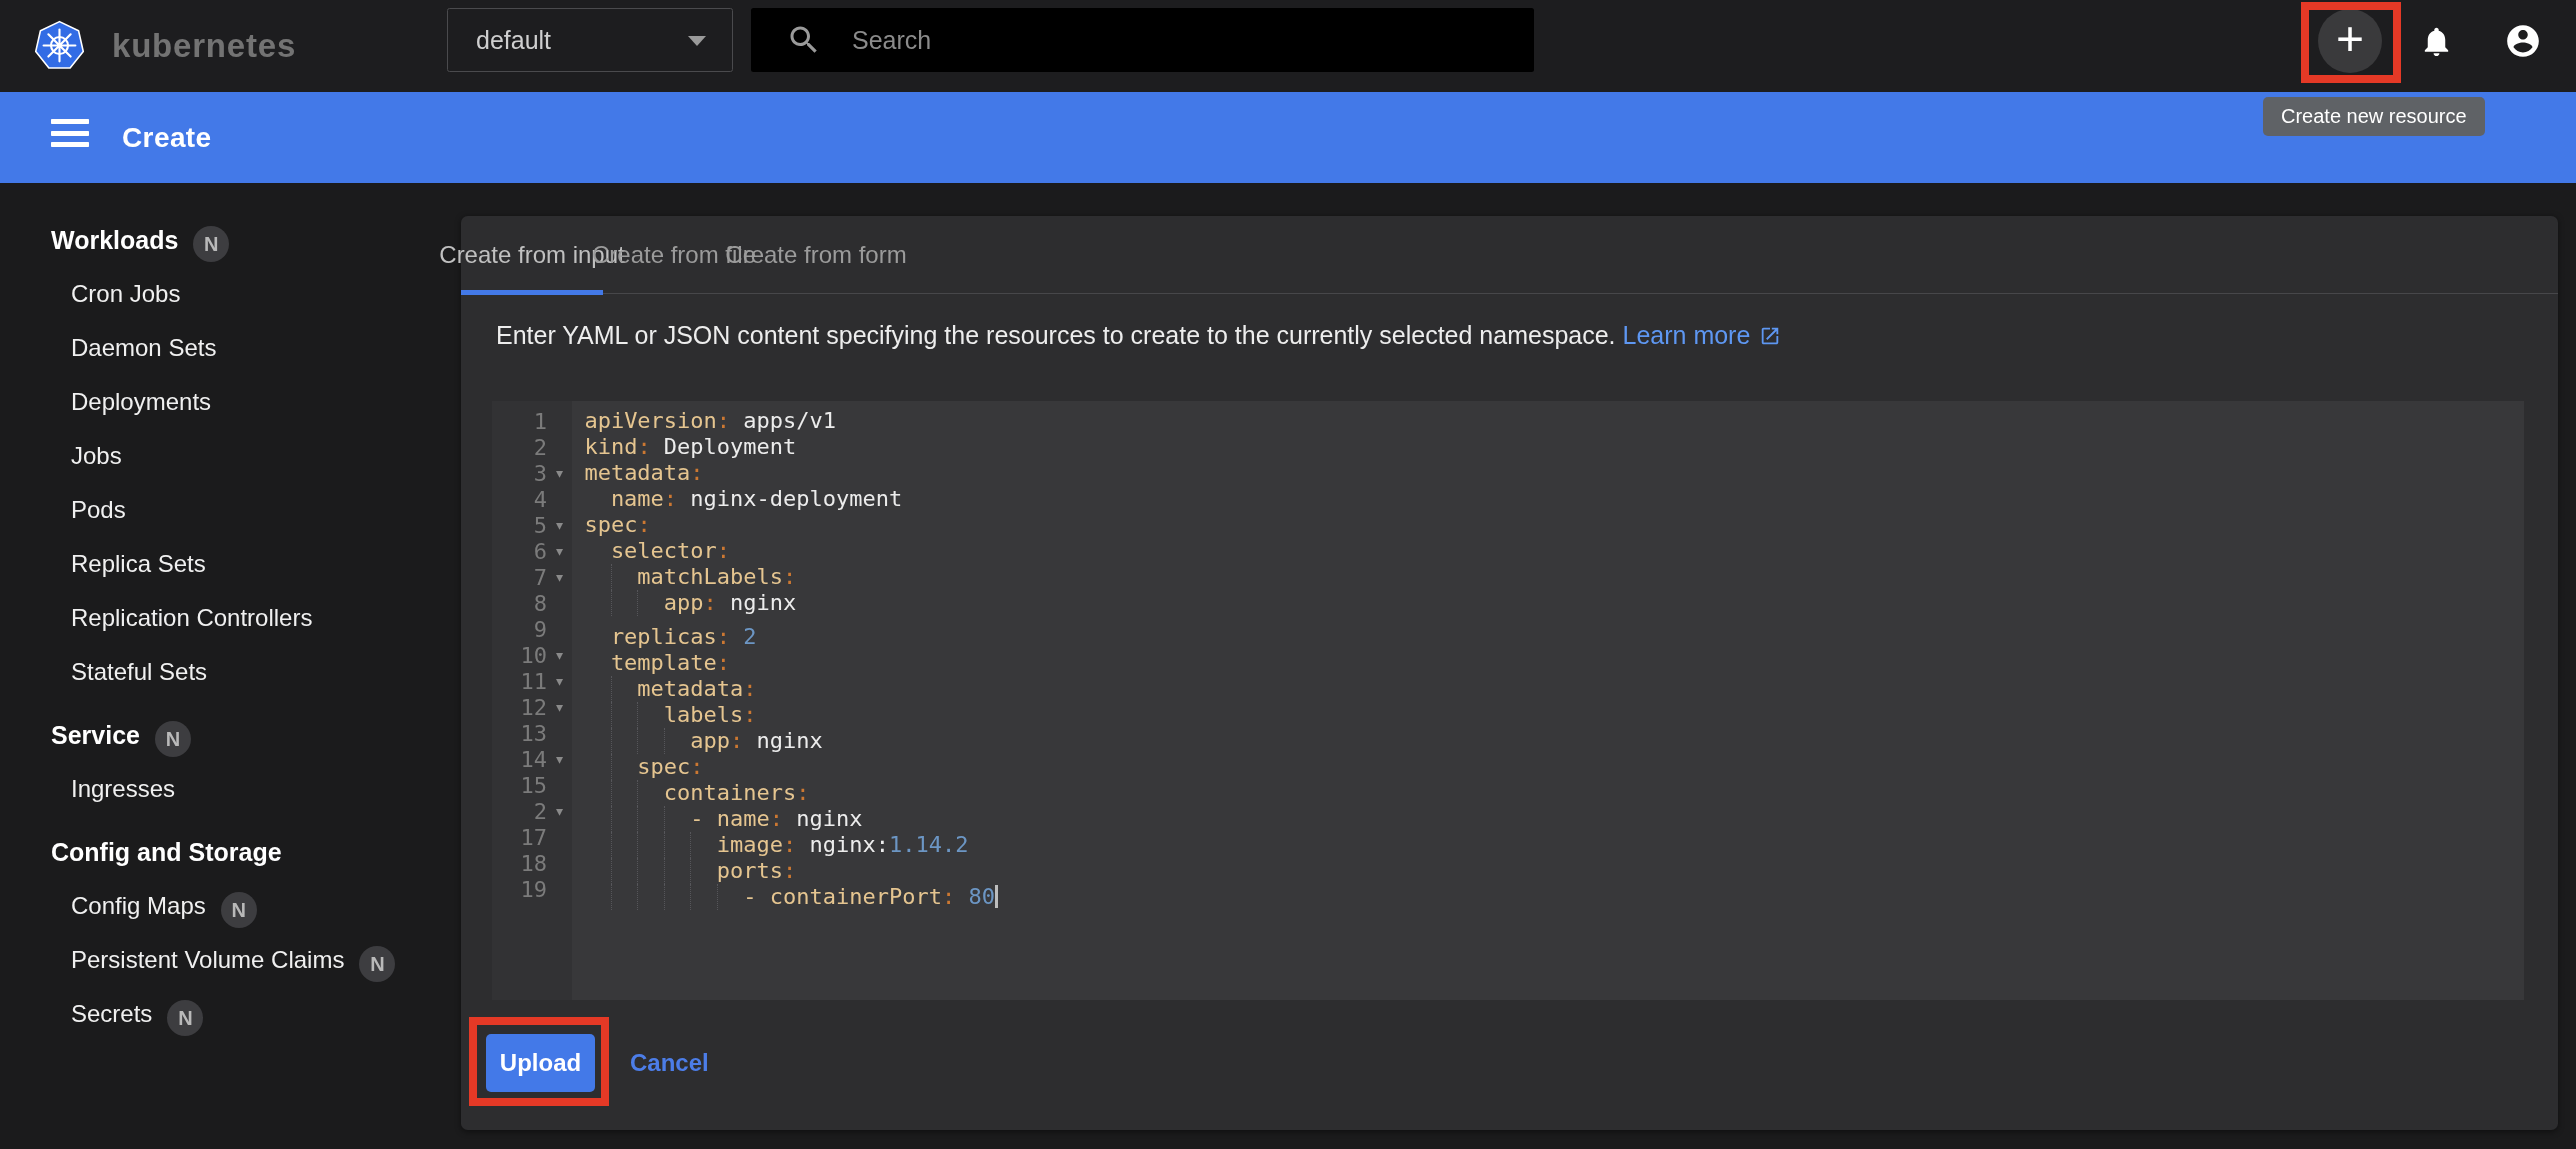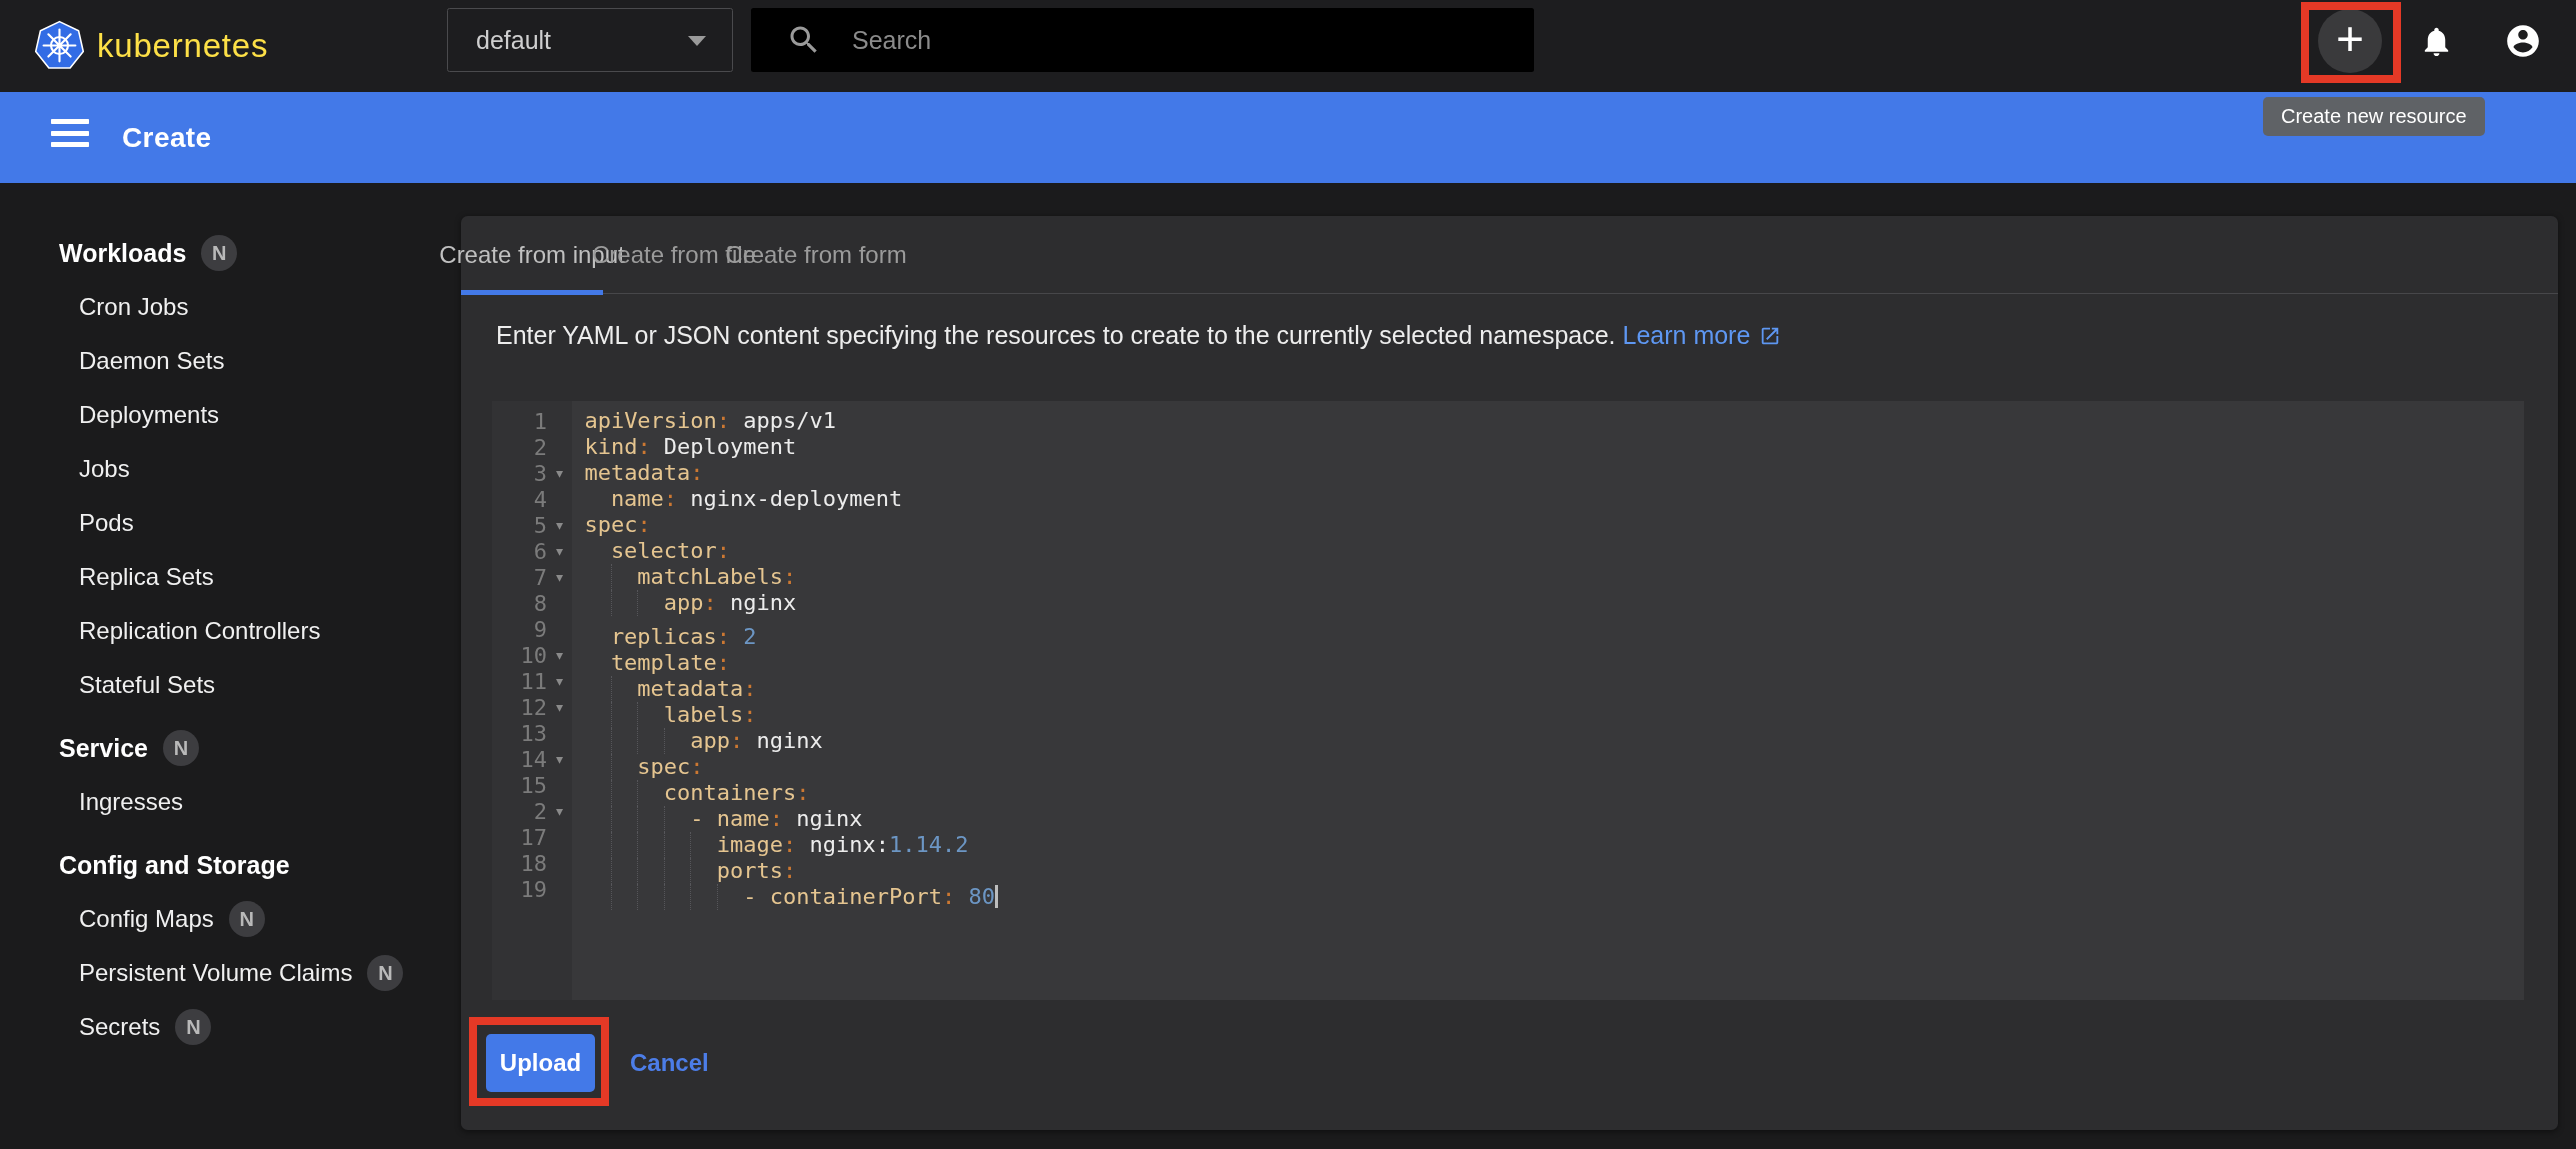--- a/index.html
+++ b/index.html
@@ -6,41 +6,41 @@
   body{
     width:2576px;height:1150px;position:relative;overflow:hidden;
     background:#1b1b1c;
     font-family:"Liberation Sans","DejaVu Sans",sans-serif;
     -webkit-font-smoothing:antialiased;
   }
   
   .header{position:absolute;left:0;top:0;width:2576px;height:92px;background:#1d1d1f;}
   .brand{position:absolute;left:33px;top:0;height:92px;display:flex;align-items:center;}
   .brand svg{width:53px;height:58px;}
-  .brand-word{margin-left:11px;font-size:33px;font-weight:normal;color:#fde047;letter-spacing:0.8px;}
+  .brand-word{margin-left:26px;font-size:33px;font-weight:bold;color:#737373;letter-spacing:0.8px;}
   .ns-select{position:absolute;left:447px;top:8.2px;width:286px;height:64px;border:0.8px solid #4a4a4d;border-radius:2.5px;box-sizing:border-box;display:flex;align-items:center;cursor:pointer;}
   .ns-value{margin-left:28px;font-size:25px;color:#cfcfcf;}
   .caret{position:absolute;right:26px;top:27px;width:0;height:0;border-left:9px solid transparent;border-right:9px solid transparent;border-top:10.7px solid #9a9a9a;}
   .search{position:absolute;left:751px;top:8.2px;width:783px;height:64px;background:#000000;border-radius:2.5px;display:flex;align-items:center;}
   .search svg{margin-left:35px;width:36px;height:36px;flex:none;}
   .search input{margin-left:28px;flex:1;background:transparent;border:none;outline:none;font-size:25px;color:#dddddd;font-family:inherit;}
   .search input::placeholder{color:#8b8b8b;}
   .plus-btn{position:absolute;left:2318px;top:9px;width:64px;height:64px;border-radius:50%;background:#3a3a3c;display:flex;align-items:center;justify-content:center;cursor:pointer;}
   .plus-btn span{font-size:48px;font-weight:300;color:#ffffff;line-height:1;margin-top:-3.3px;}
   .hdr-icon{position:absolute;cursor:pointer;}
   
   .appbar{position:absolute;left:0;top:92px;width:2576px;height:91px;background:#4379e8;}
   .menu-btn{position:absolute;left:51px;top:119px;width:38px;height:36px;cursor:pointer;}
   .menu-btn i{display:block;height:5px;background:#fff;border-radius:0.8px;margin-bottom:6.6px;}
   .page-title{position:absolute;left:122px;top:92px;height:91px;display:flex;align-items:center;font-size:28px;font-weight:600;color:#ffffff;letter-spacing:0.4px;}
   
   .tooltip{position:absolute;left:2263px;top:97px;height:39px;padding:0 18px;background:rgba(97,97,97,.96);border-radius:5px;color:#fff;font-size:20px;display:flex;align-items:center;z-index:15;white-space:nowrap;}
   
   .sidebar{position:absolute;left:0;top:226px;width:461px;}
-  .side-item{height:54px;display:flex;align-items:center;padding-left:71px;font-size:24px;color:#f0f0f0;cursor:pointer;margin-left:8px;}
+  .side-item{height:54px;display:flex;align-items:flex-start;padding-left:71px;font-size:24px;color:#f0f0f0;cursor:pointer;}
   .side-item.group{padding-left:51px;font-weight:bold;font-size:25px;color:#ffffff;margin-top:9px;}
   .side-item.group:first-child{margin-top:0;}
   .badge{display:inline-flex;align-items:center;justify-content:center;width:36px;height:36px;border-radius:50%;background:#3d3d40;color:#b9b9b9;font-size:20px;font-weight:bold;margin-left:15px;flex:none;}
   
   .card{position:absolute;left:461px;top:216px;width:2097px;height:914px;background:#2d2d2f;border-radius:6.6px;box-shadow:0 1.6px 6.6px rgba(0,0,0,.45);}
   .tabbar{position:relative;display:flex;height:77px;border-bottom:1.6px solid #47474a;}
   .tab{width:142px;display:flex;align-items:center;justify-content:center;font-size:24px;color:#9b9b9b;position:relative;cursor:pointer;white-space:nowrap;}
   .tab.active{color:#c0c0c0;}
   .tab.active::after{content:"";position:absolute;left:0;right:0;bottom:-1.6px;height:5px;background:#4379e8;}
   .desc{position:absolute;left:35px;top:105px;font-size:25px;color:#ededed;white-space:nowrap;}

